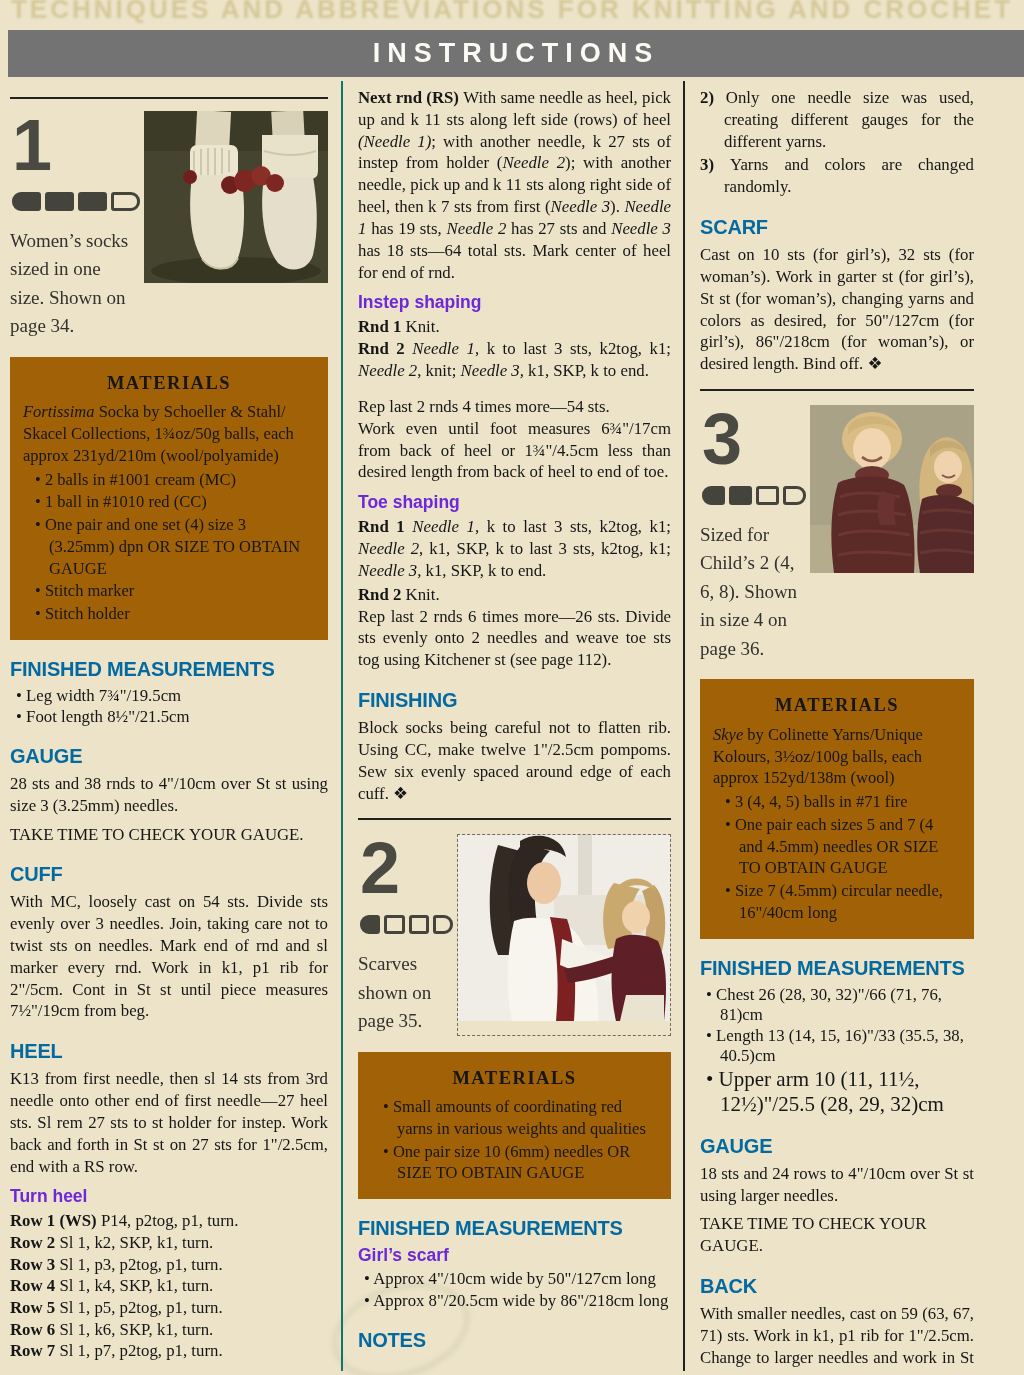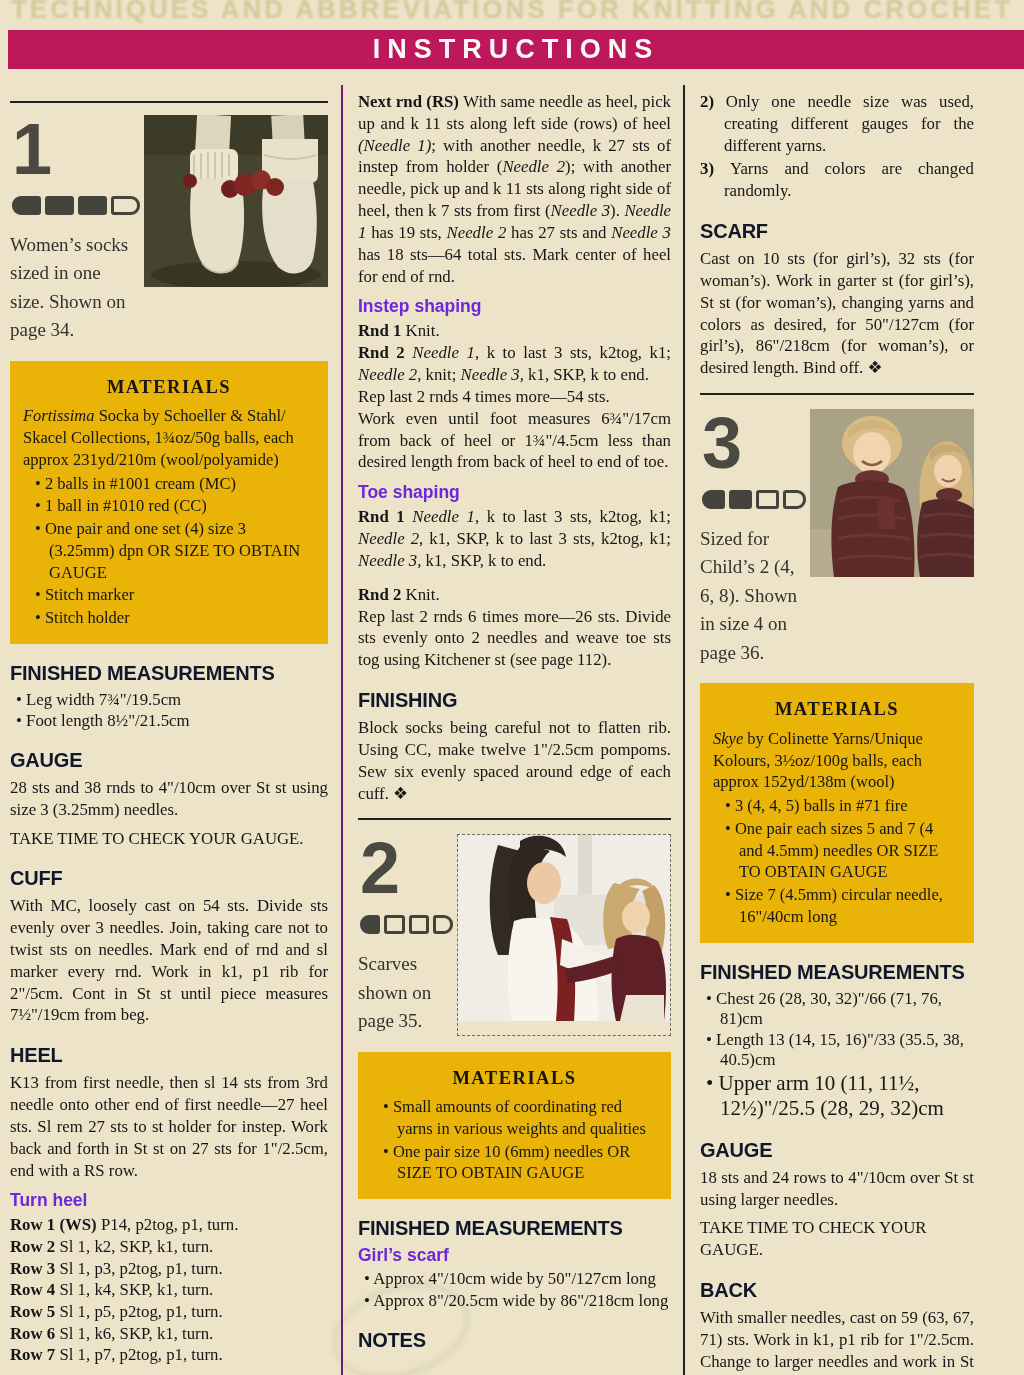--- a/index.html
+++ b/index.html
@@ -15,33 +15,33 @@
     font-family:"Liberation Sans", sans-serif;font-weight:bold;font-size:26px;
     letter-spacing:3px;color:#b9a95f;opacity:.45;filter:blur(1.3px);
     white-space:nowrap;
   }
   .ghost-stamp{
     position:absolute;left:330px;top:1285px;width:130px;height:80px;
     border:6px solid #8a8f5e;border-radius:50%;opacity:.12;filter:blur(2px);
     transform:rotate(-18deg);
   }
   .header-bar{
-    position:relative;margin:30px 0 16px 8px;height:39px;background:#be185d;
+    position:relative;margin:30px 0 4px 8px;height:47px;background:#737373;
     display:flex;align-items:center;justify-content:center;z-index:2;
   }
   .header-bar span{
     font-family:"Liberation Sans", sans-serif;font-weight:bold;font-size:27px;
     color:#fbfaf4;letter-spacing:7px;
   }
   .cols{
     display:flex;margin-top:2px;height:1290px;overflow:hidden;position:relative;z-index:1;
   }
   .col{box-sizing:border-box;overflow:hidden;}
   .col1{width:341px;padding:10px 13px 0 10px;}
-  .col2{width:342px;padding:6px 12px 0 15px;border-left:2px solid #701a75;}
+  .col2{width:342px;padding:6px 12px 0 15px;border-left:2px solid #0f766e;}
   .col3{width:301px;padding:6px 10px 0 15px;border-left:2px solid #22211d;}
   .toprule{border-top:2px solid #22211d;margin:6px 0 12px 0;}
   .rule{border-top:2px solid #22211d;margin:14px 0 14px 0;}
 
   
   .phead{display:flex;margin-bottom:10px;}
   .phead-left{flex:1;min-width:0;}
   .pnum{
     font-family:"Liberation Sans", sans-serif;font-weight:bold;font-size:72px;
     line-height:.9;color:#4b4a42;margin:2px 0 14px 2px;
@@ -57,36 +57,36 @@
   .pcaption{
     font-family:Liberation Serif, serif;font-size:19px;line-height:1.5;
     color:#33322e;padding-right:6px;
   }
   .photo{flex-shrink:0;overflow:hidden;}
   .photo svg{display:block;}
   .photo2{border:1px dashed #6f6d62;}
 
   
   .mat-box{
-    background:#eab308;padding:12px 13px 14px 13px;margin:16px 0 6px 0;
+    background:#a16207;padding:12px 13px 14px 13px;margin:16px 0 6px 0;
     font-size:16.5px;line-height:1.32;
   }
   .mat-box h3{
     margin:2px 0 6px 0;text-align:center;font-family:"Liberation Serif", serif;
     font-size:18.5px;letter-spacing:1.5px;font-weight:bold;
   }
   .mat-box p{margin:0 0 2px 0;}
   ul.bullets{list-style:none;margin:2px 0 0 0;padding:0;}
   ul.bullets li{padding-left:26px;text-indent:-14px;margin:1px 0;}
   ul.bullets li::before{content:"•  ";}
   ul.bullets.tight li{padding-left:20px;}
 
   h2.sec{
     font-family:"Liberation Sans", sans-serif;font-weight:bold;font-size:20px;
-    letter-spacing:-.2px;color:#0f172a;margin:18px 0 5px 0;
+    letter-spacing:-.2px;color:#0369a1;margin:18px 0 5px 0;
   }
   h4.sub{
     font-family:"Liberation Sans", sans-serif;font-weight:bold;font-size:17.5px;
     color:#6d28d9;margin:9px 0 3px 0;
   }
   p.body{font-size:16.8px;line-height:1.3;margin:0 0 7px 0;}
   p.just{text-align:justify;}
   p.caps{margin-top:2px;}
   .rows div{font-size:16.8px;line-height:1.29;}
   .note{padding-left:24px;text-indent:-24px;}
@@ -184,26 +184,26 @@
       <div><span class="b">Row 7 </span><span>Sl 1, p7, p2tog, p1, turn.</span></div>
 
     </div>
   </section>
 
   <section class="col col2">
     <p class="body just"><span class="b">Next rnd (RS) </span><span>With same needle as heel, pick up and k 11 sts along left side (rows) of heel </span><span class="i">(Needle 1)</span><span>; with another needle, k 27 sts of instep from holder (</span><span class="i">Needle 2</span><span>); with another needle, pick up and k 11 sts along right side of heel, then k 7 sts from first (</span><span class="i">Needle 3</span><span>). </span><span class="i">Needle 1</span><span> has 19 sts, </span><span class="i">Needle 2</span><span> has 27 sts and </span><span class="i">Needle 3</span><span> has 18 sts—64 total sts. Mark center of heel for end of rnd.</span></p>
 
     <h4 class="sub">Instep shaping</h4>
     <p class="body" style="margin-bottom:0"><span class="b">Rnd 1 </span><span>Knit.</span></p>
-    <p class="body just" style="margin-bottom:0"><span class="b">Rnd 2 </span><span class="i">Needle 1</span><span>, k to last 3 sts, k2tog, k1; </span><span class="i">Needle 2</span><span>, knit; </span><span class="i">Needle 3,</span><span> k1, SKP, k to end.</span></p>
+    <p class="body just" style="margin-bottom:14px"><span class="b">Rnd 2 </span><span class="i">Needle 1</span><span>, k to last 3 sts, k2tog, k1; </span><span class="i">Needle 2</span><span>, knit; </span><span class="i">Needle 3,</span><span> k1, SKP, k to end.</span></p>
     <p class="body" style="margin-bottom:0">Rep last 2 rnds 4 times more—54 sts.</p>
     <p class="body just">Work even until foot measures 6¾"/17cm from back of heel or 1¾"/4.5cm less than desired length from back of heel to end of toe.</p>
 
     <h4 class="sub">Toe shaping</h4>
-    <p class="body just" style="margin-bottom:12px"><span class="b">Rnd 1 </span><span class="i">Needle 1</span><span>, k to last 3 sts, k2tog, k1; </span><span class="i">Needle 2</span><span>, k1, SKP, k to last 3 sts, k2tog, k1; </span><span class="i">Needle 3,</span><span> k1, SKP, k to end.</span></p>
+    <p class="body just" style="margin-bottom:2px"><span class="b">Rnd 1 </span><span class="i">Needle 1</span><span>, k to last 3 sts, k2tog, k1; </span><span class="i">Needle 2</span><span>, k1, SKP, k to last 3 sts, k2tog, k1; </span><span class="i">Needle 3,</span><span> k1, SKP, k to end.</span></p>
     <p class="body" style="margin-bottom:0"><span class="b">Rnd 2 </span><span>Knit.</span></p>
     <p class="body just">Rep last 2 rnds 6 times more—26 sts. Divide sts evenly onto 2 needles and weave toe sts tog using Kitchener st (see page 112).</p>
 
     <h2 class="sec">FINISHING</h2>
     <p class="body just">Block socks being careful not to flatten rib. Using CC, make twelve 1"/2.5cm pompoms. Sew six evenly spaced around edge of each cuff. ❖</p>
 
     <div class="rule"></div>
 
     <div class="phead">
       <div class="phead-left">

